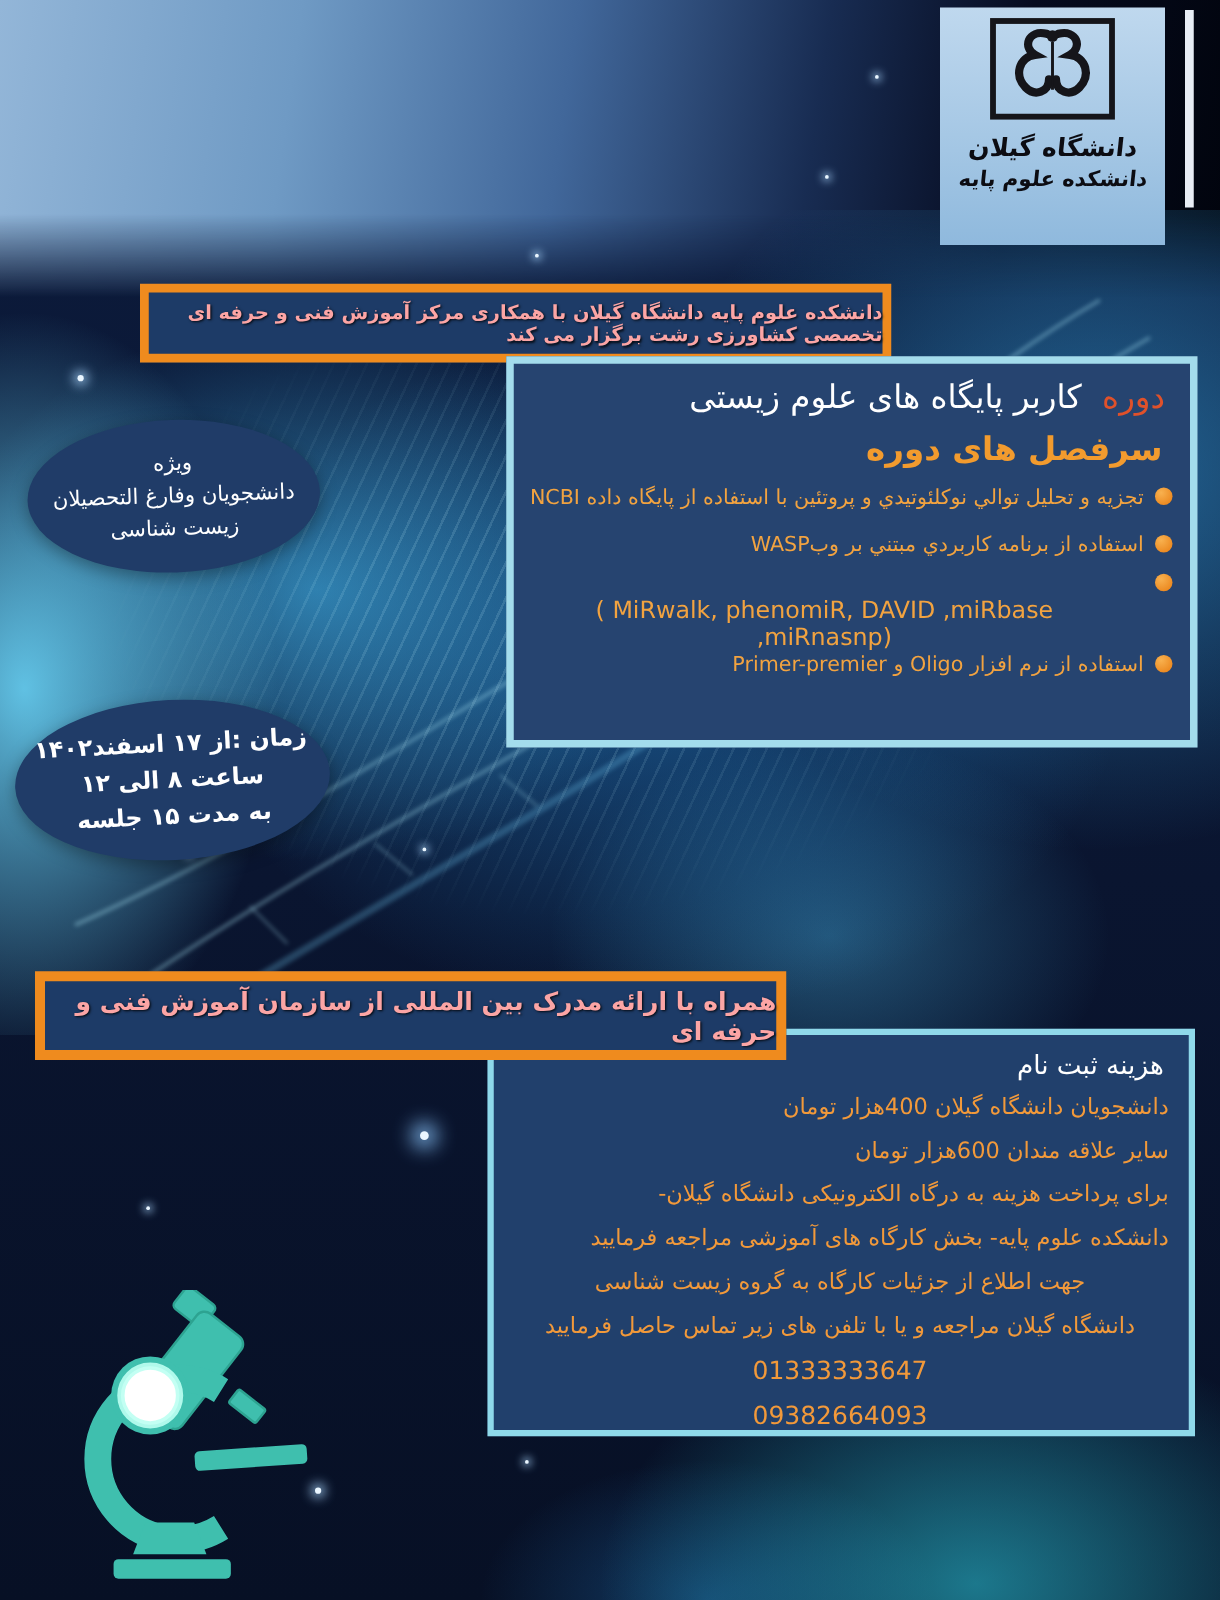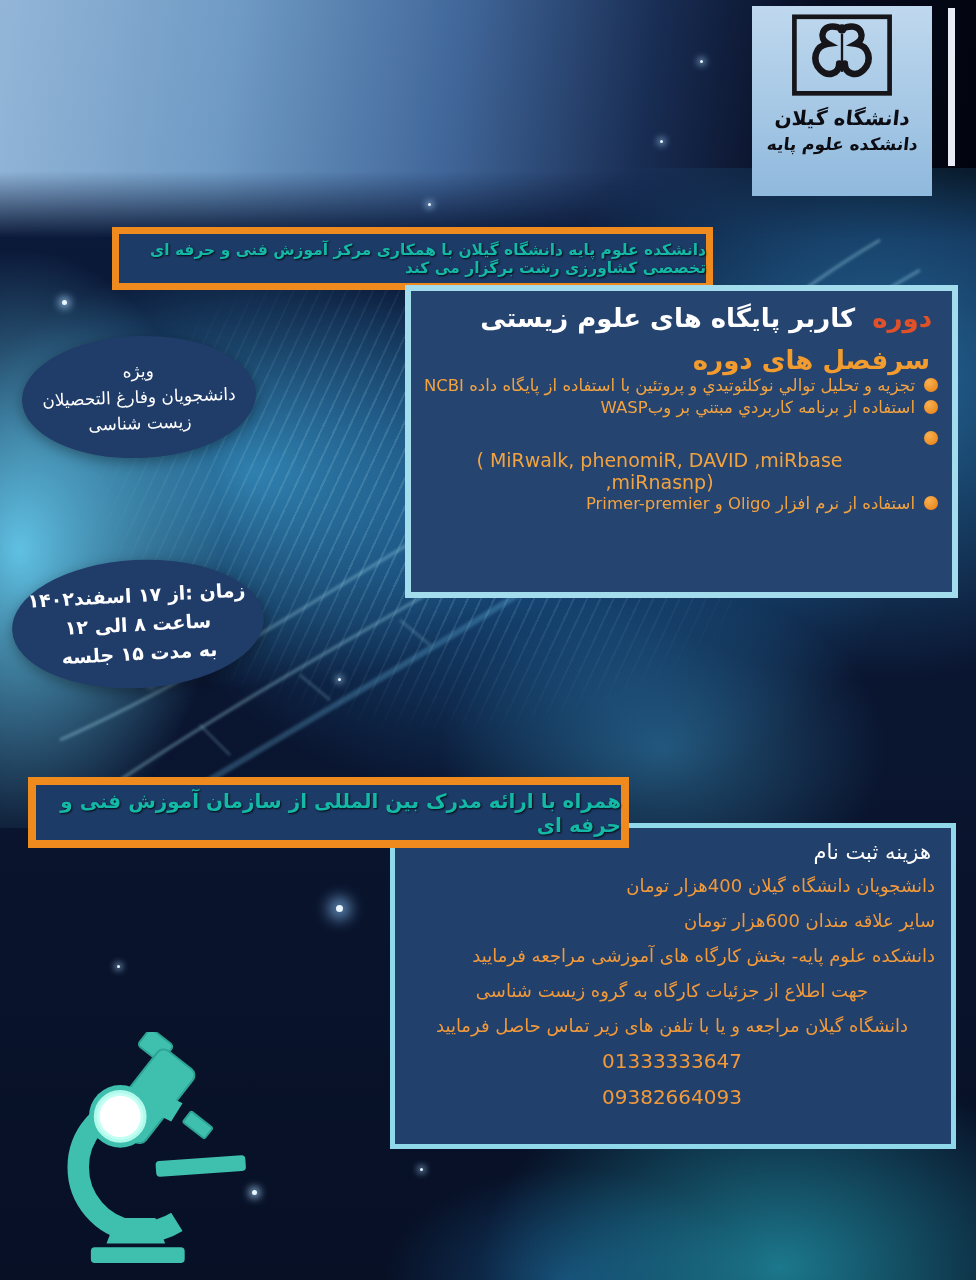--- a/index.html
+++ b/index.html
@@ -52,39 +52,39 @@
   .logo-right{
     position:absolute;left:752px;top:6px;width:180px;height:190px;z-index:5;
     background:linear-gradient(180deg,#bfd8ee 0%,#a3c6e4 60%,#8fb9dd 100%);
     display:flex;flex-direction:column;align-items:center;
   }
   .uog-line1{direction:rtl;color:#0c0c12;font-weight:bold;font-size:20px;margin-top:8px;transform:skewX(-6deg);}
   .uog-line2{direction:rtl;color:#0c0c12;font-weight:bold;font-size:17px;margin-top:4px;transform:skewX(-6deg);}
   .vline{position:absolute;left:948px;top:8px;width:7px;height:158px;background:#e8edf5;z-index:5;}
   
   .banner{box-sizing:border-box;background:#1d3b67;border:7px solid #ef8b1e;
-    display:flex;align-items:center;justify-content:center;direction:rtl;color:#14b8a6;font-weight:bold;
+    display:flex;align-items:center;justify-content:center;direction:rtl;color:#fca5a5;font-weight:bold;
     text-shadow:1px 1px 2px rgba(0,0,0,.85);}
   .banner-intro{position:absolute;left:112px;top:227px;width:601px;height:63px;font-size:15.5px;z-index:6;}
   .banner-cert{position:absolute;left:28px;top:777px;width:601px;height:71px;border-width:8px;
     font-size:20px;z-index:8;letter-spacing:.5px;}
   
   .course-box{
     position:absolute;left:405px;top:285px;width:553px;height:313px;z-index:6;box-sizing:border-box;
     background:#264470;border:6px solid #a3dcec;direction:rtl;padding:8px 14px 0 10px;
   }
-  .course-title{font-size:26px;font-weight:bold;margin:4px 6px 0 0;}
+  .course-title{font-size:26px;font-weight:normal;margin:4px 6px 0 0;}
   .course-title .t-word{color:#e0512a;}
   .course-title .t-rest{color:#ffffff;margin-right:8px;}
   .course-heading{font-size:26px;font-weight:bold;color:#f29b2e;margin:12px 8px 0 0;}
   .topic{display:flex;align-items:flex-start;color:#f2a340;font-size:16.5px;line-height:1.35;}
   .topic .dot-b{flex:none;width:14px;height:14px;border-radius:50%;
     background:radial-gradient(circle at 35% 30%,#f8b14f,#e87d12);margin-left:9px;margin-top:3px;}
   .topic-latin{direction:ltr;text-align:center;color:#f2a340;font-size:19px;margin:4px 40px 0 0;}
-  .mt12{}.mt8{margin-top:8px}.mt16{}.mt18{}
+  .mt12{margin-top:12px}.mt8{margin-top:8px}.mt16{margin-top:16px}.mt18{}
   
   .oval{position:absolute;background:#203c68;border-radius:50%;z-index:6;color:#fff;direction:rtl;
     display:flex;flex-direction:column;align-items:center;justify-content:center;text-align:center;
     box-shadow:0 4px 14px rgba(0,0,0,.35);}
   .oval-audience{left:22px;top:336px;width:234px;height:122px;font-size:17px;gap:6px;transform:rotate(-2deg);}
   .oval-schedule{left:12px;top:560px;width:252px;height:128px;font-size:19px;font-weight:bold;gap:7px;transform:rotate(-3deg);}
   
   .instructor{position:absolute;left:46px;top:430px;width:340px;z-index:6;direction:rtl;text-align:center;
     color:#0b0b13;font-weight:bold;}
   .instructor .i-heading{font-size:21px;transform:translateX(-33px);}
@@ -201,20 +201,21 @@
   </div>
 
   <div class="banner banner-cert">
     <span>همراه با ارائه مدرک بین المللی از سازمان آموزش فنی و حرفه ای</span>
   </div>
 
   <div class="registration">
     <div class="reg-title">هزینه ثبت نام</div>
     <div class="reg-line">دانشجویان دانشگاه گیلان 400هزار تومان</div>
     <div class="reg-line">سایر علاقه مندان 600هزار تومان</div>
+    <div class="reg-line">برای پرداخت هزینه به درگاه الکترونیکی دانشگاه گیلان-</div>
     <div class="reg-line">دانشکده علوم پایه- بخش کارگاه های آموزشی مراجعه فرمایید</div>
     <div class="reg-line c">جهت اطلاع از جزئیات کارگاه به گروه زیست شناسی</div>
     <div class="reg-line c">دانشگاه گیلان مراجعه و یا با تلفن های زیر تماس حاصل فرمایید</div>
     <div class="reg-phone">01333333647</div>
     <div class="reg-phone">09382664093</div>
   </div>
 
   <svg class="microscope" width="215" height="245" viewBox="0 0 110 125">
     <g fill="#3fbfae" stroke="#2da391" stroke-width="1">
       <rect x="51" y="1" width="15" height="11" rx="2" transform="rotate(38 58 6)"></rect>

